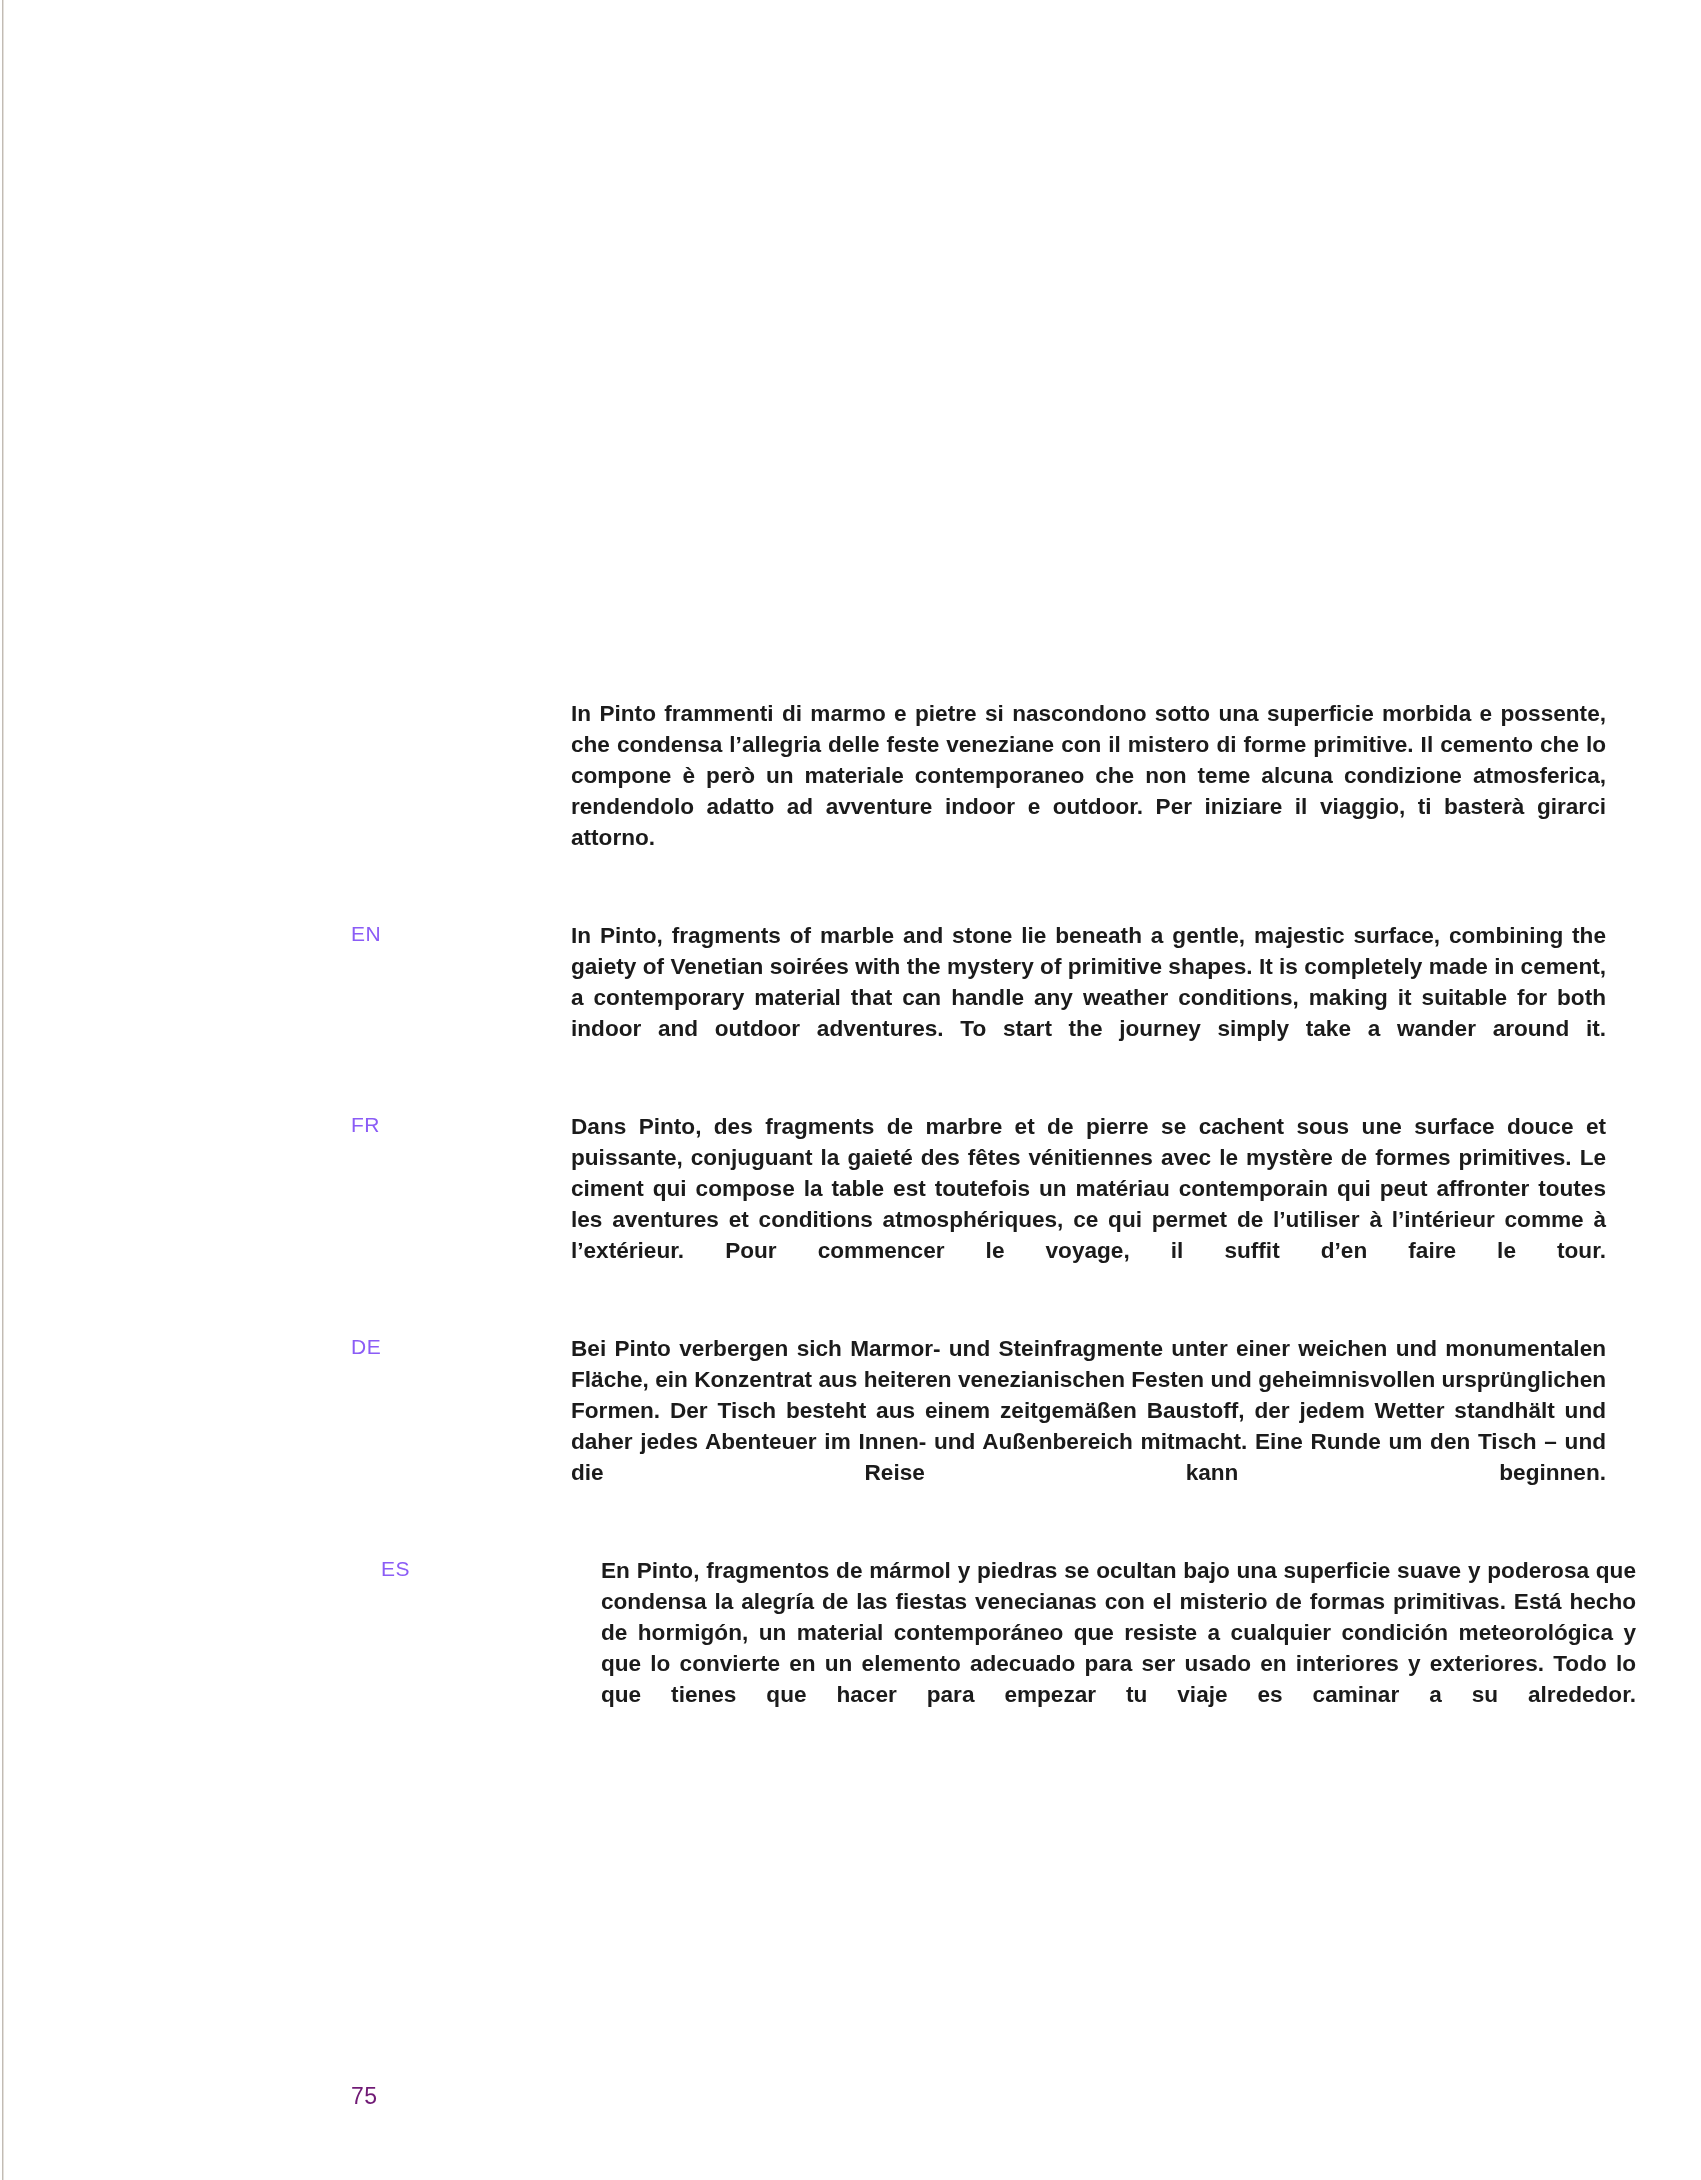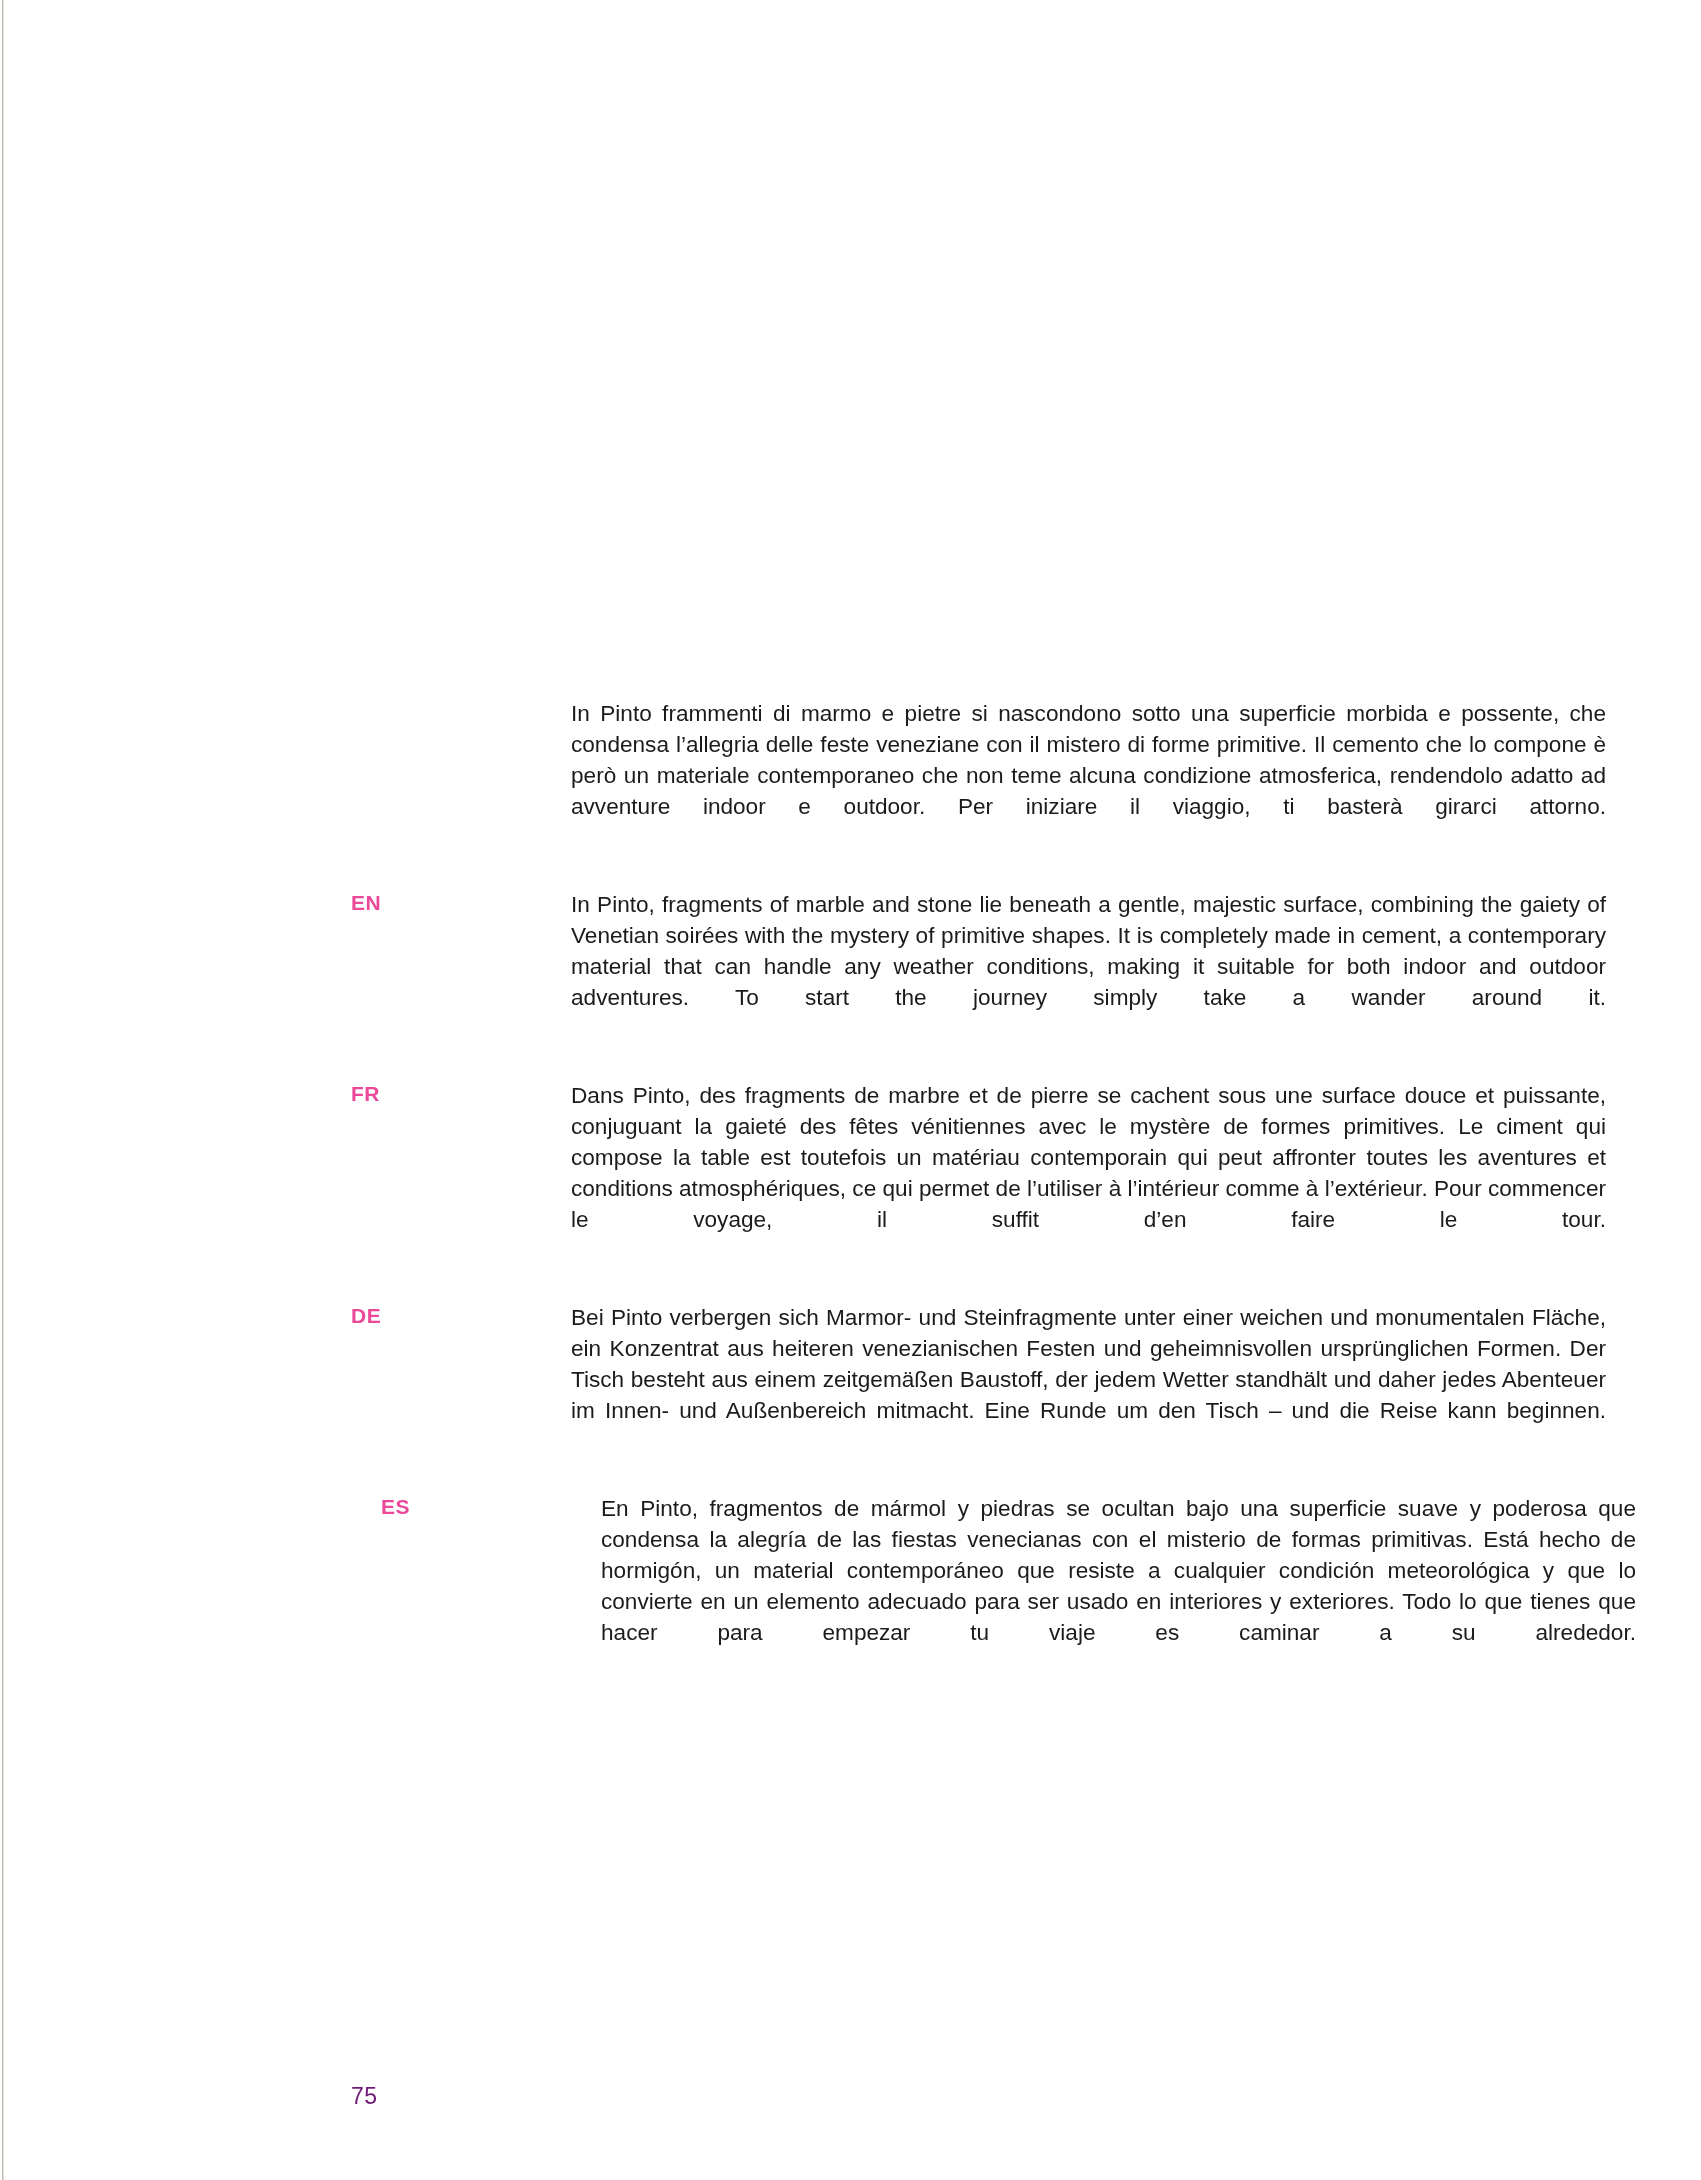--- a/index.html
+++ b/index.html
@@ -40,33 +40,33 @@
   .lang-block:last-of-type { margin-bottom: 0; margin-left: 30px; }
 
   .lang-label {
     position: absolute;
     left: 0;
     top: 3.4px;
     width: 170px;
     font-size: 21px;
     line-height: 1;
     letter-spacing: 0.5px;
-    font-weight: 700;
-    color: #ec4899;
+    font-weight: 400;
+    color: #8b5cf6;
   }
 
   .lang-text {
     margin-left: 220px;
     width: 1035px;
     font-size: 22.6px;
     line-height: 31px;
     color: #1b1b1b;
     text-align: justify;
     text-justify: inter-word;
-    font-weight: 400;
+    font-weight: 700;
     -webkit-hyphens: none;
     hyphens: none;
   }
   
   .lang-text::after {
     content: "";
     display: inline-block;
     width: 100%;
   }
 

